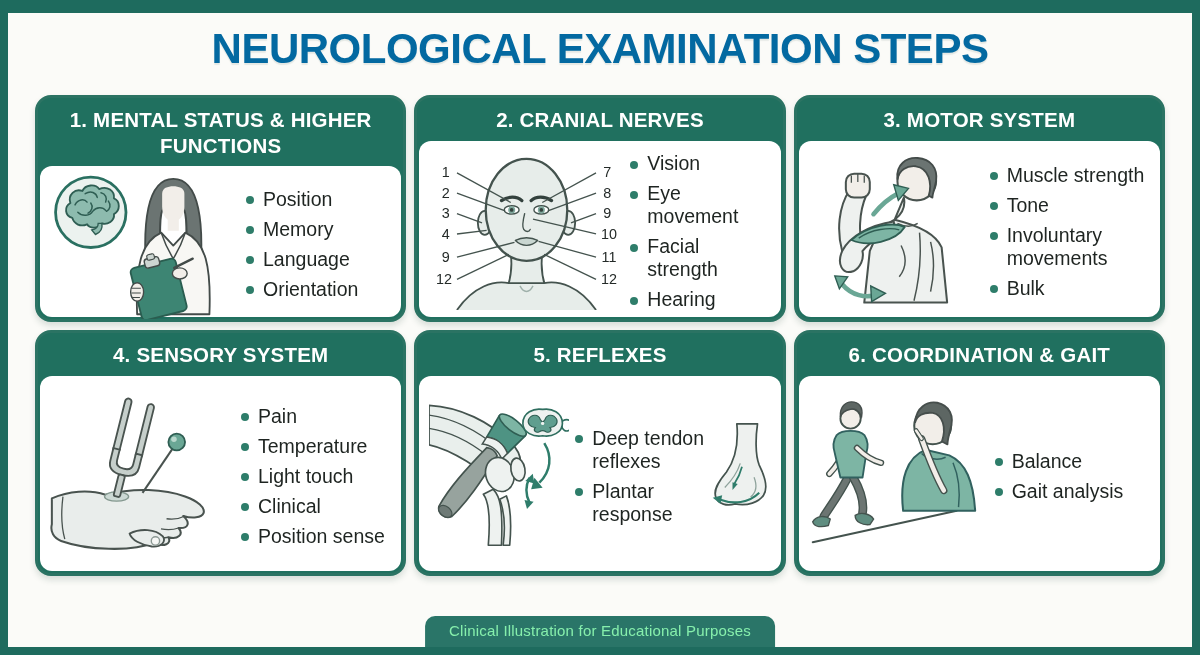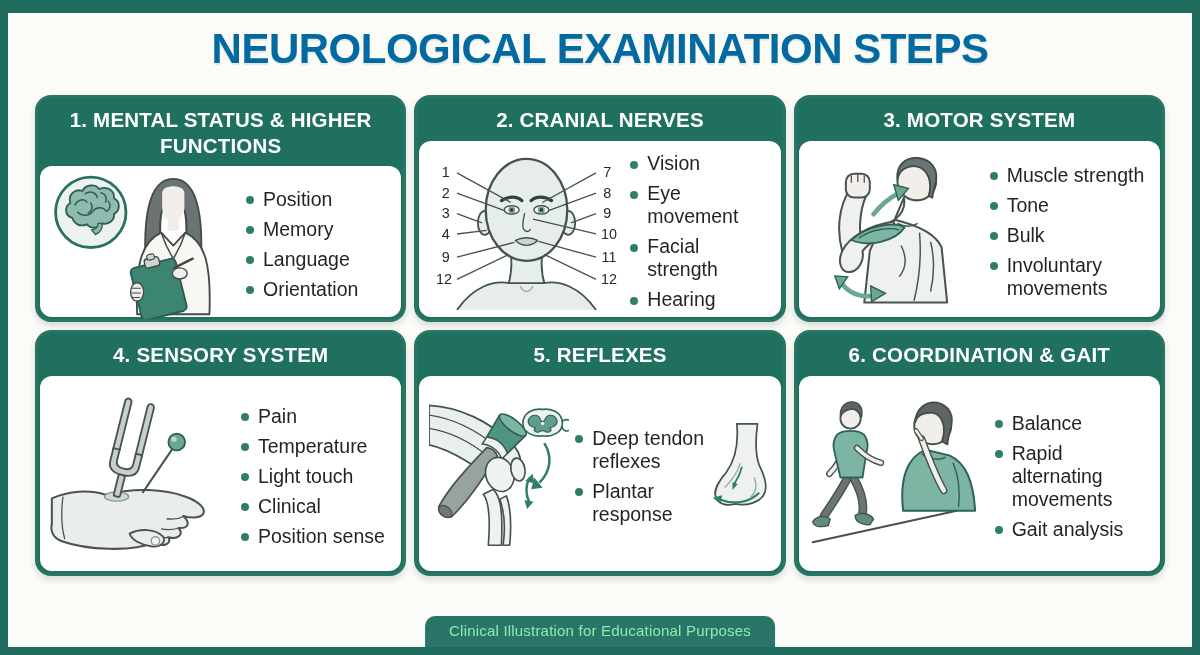--- a/index.html
+++ b/index.html
@@ -197,22 +197,22 @@
               <polygon points="92,34 108,38 97,51" fill="#6aa795" stroke="#2f5e53" stroke-width="1.5"></polygon>
               <path d="M36,142 C46,154 62,158 74,153" fill="none" stroke="#6aa795" stroke-width="5" stroke-linecap="round"></path>
               <polygon points="28,133 42,134 33,147" fill="#6aa795" stroke="#2f5e53" stroke-width="1.5"></polygon>
               <polygon points="68,161 83,152 67,144" fill="#6aa795" stroke="#2f5e53" stroke-width="1.5"></polygon>
             </g>
           </svg>
         </div>
         <ul class="bullets">
           <li>Muscle strength</li>
           <li>Tone</li>
+          <li>Involuntary movements</li>
           <li>Bulk</li>
-          <li>Involuntary movements</li>
         </ul>
       </div>
     </div>
 
     <div class="panel">
       <div class="panel-header">4. SENSORY SYSTEM</div>
       <div class="panel-body">
         <div class="illus">
           <svg width="185" height="165" viewBox="0 0 200 168">
 
@@ -333,21 +333,20 @@
               <path d="M23,26 C24,10 36,3 47,5 C60,8 66,19 61,34 C59,42 58,46 58,50 L52,47 C57,32 53,18 42,16 C32,15 25,19 23,26 Z" fill="#5d6663" stroke="#464e4c" stroke-width="2" stroke-linejoin="round"></path>
               <path d="M54,100 C46,86 38,66 30,44" fill="none" stroke="#44534e" stroke-width="8" stroke-linecap="round"></path>
               <path d="M54,100 C46,86 38,66 30,44" fill="none" stroke="#f2eee9" stroke-width="5" stroke-linecap="round"></path>
               <path d="M30,44 L24,35" stroke="#44534e" stroke-width="5" stroke-linecap="round"></path>
               <path d="M30,44 L24,35" stroke="#f2eee9" stroke-width="2.6" stroke-linecap="round"></path>
             </g>
           </svg>
         </div>
         <ul class="bullets">
           <li>Balance</li>
-          <li>Rapid alternating movements</li>
           <li>Gait analysis</li>
         </ul>
       </div>
     </div>
 
   </div>
 
   <div class="footer-badge">Clinical Illustration for Educational Purposes</div>
 </div>
 

